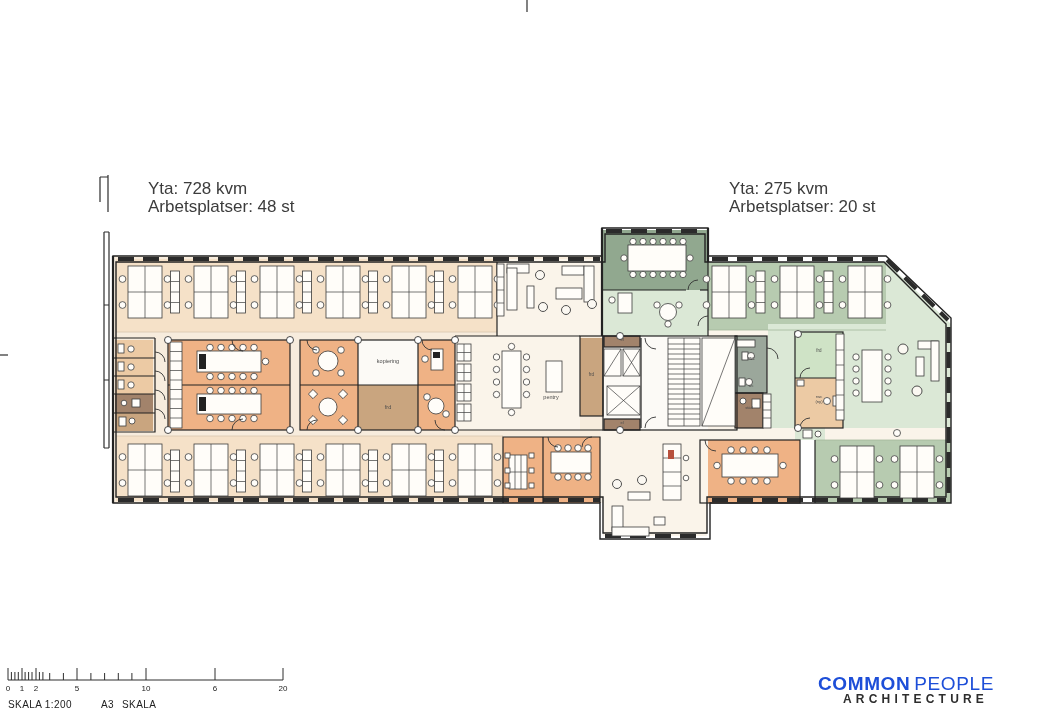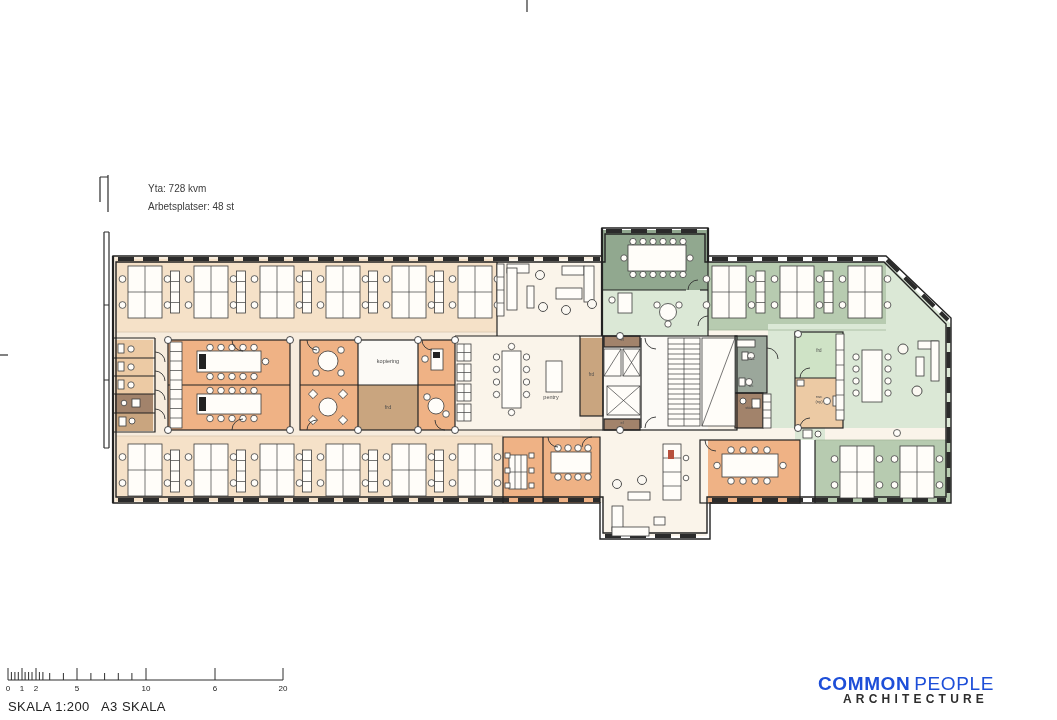--- a/index.html
+++ b/index.html
@@ -25,24 +25,24 @@
   .chair{fill:#fffdf9;stroke:#3c3c3c;stroke-width:.8}
   .blob{fill:#fbf8f2;stroke:#3c3c3c;stroke-width:.9}
   .node{fill:#ffffff;stroke:#333;stroke-width:.9}
   .door{fill:none;stroke:#333;stroke-width:.9}
   .dark{fill:#222;stroke:none}
   .red{fill:#b8513d;stroke:none}
   .rl{stroke:#2e2e2e;stroke-width:1}
   .mark{stroke:#2e2e2e;stroke-width:1.2;fill:none}
 
   
-  .ann{position:absolute;font-size:10px;line-height:17.5px;color:#3c3c3c;white-space:nowrap}
+  .ann{position:absolute;font-size:17px;line-height:17.5px;color:#3c3c3c;white-space:nowrap}
   .rlabel{position:absolute;color:#4a4a4a;text-align:center;white-space:nowrap;line-height:1.1}
   .tick{position:absolute;font-size:8px;color:#222;width:20px;text-align:center}
-  .cap{position:absolute;font-size:13px;color:#222;letter-spacing:.4px;white-space:nowrap}
+  .cap{position:absolute;font-size:10px;color:#222;letter-spacing:.4px;white-space:nowrap}
   .logo1{position:absolute;left:818px;top:673px;font-size:19px;color:#1d4ed8;white-space:nowrap;letter-spacing:.6px}
   .logo1 b{font-weight:700}.logo1 span{font-weight:400}
   .logo2{position:absolute;left:843px;top:692px;font-size:12px;font-weight:700;color:#2d2d2d;
          letter-spacing:4.2px;white-space:nowrap}
 </style>
 </head>
 <body>
 
 <div class="stage">
 
@@ -452,20 +452,24 @@
     <path class="rl" d="M8,668 v12 M22,668 v12 M36,668 v12 M77,668 v12 M146,668 v12 M215,668 v12 M283,668 v12"></path>
     <path class="rl" d="M11.4,672 v8 M14.9,672 v8 M18.3,672 v8 M25.1,672 v8 M28.6,672 v8 M32,672 v8 M39.4,672 v8 M42.9,672 v8"></path>
     <path class="rl" d="M49.7,673 v7 M63.4,673 v7 M90.9,673 v7 M104.6,673 v7 M118.3,673 v7 M131.9,673 v7"></path>
   </g>
 </svg>
 
   <div class="ann" style="left:148px;top:180px">
     <div>Yta: 728 kvm</div>
     <div>Arbetsplatser: 48 st</div>
   </div>
+  <div class="ann" style="left:729px;top:180px">
+    <div>Yta: 275 kvm</div>
+    <div>Arbetsplatser: 20 st</div>
+  </div>
 
   <span class="rlabel" style="left:363px;top:358px;width:50px;font-size:5.5px">kopiering</span>
   <span class="rlabel" style="left:363px;top:404px;width:50px;font-size:5.5px">frd</span>
   <span class="rlabel" style="left:581px;top:373px;width:21px;font-size:4.5px">frd</span>
   <span class="rlabel" style="left:536px;top:394px;width:30px;font-size:5.5px">pentry</span>
   <span class="rlabel" style="left:736px;top:357px;width:30px;font-size:4.5px">rwc</span>
   <span class="rlabel" style="left:736px;top:384px;width:30px;font-size:4px">wc</span>
   <span class="rlabel" style="left:735px;top:406px;width:28px;font-size:4px">städ</span>
   <span class="rlabel" style="left:795px;top:349px;width:48px;font-size:4.5px">frd</span>
   <span class="rlabel" style="left:795px;top:395px;width:48px;font-size:4.2px">

